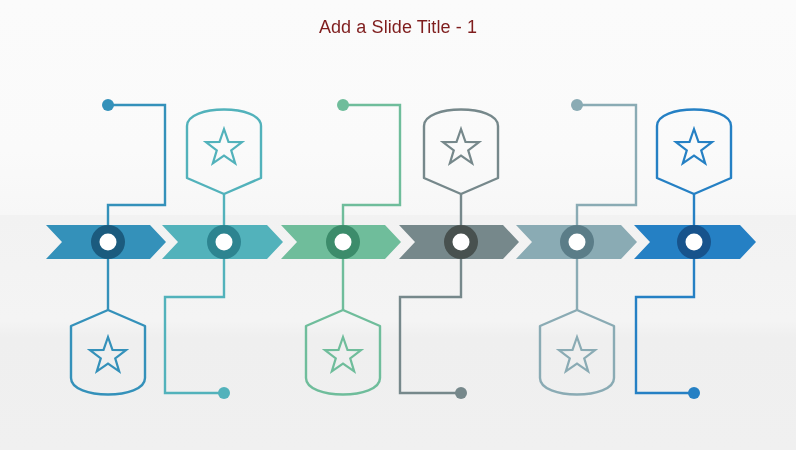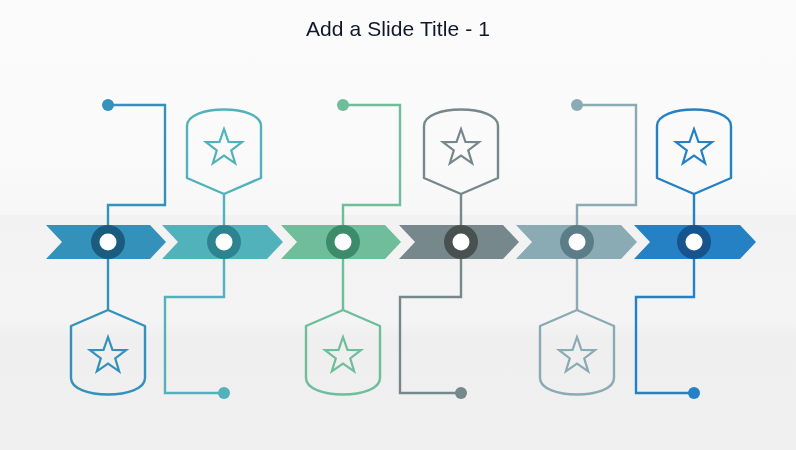--- a/index.html
+++ b/index.html
@@ -27,22 +27,22 @@
     position: absolute;
     left: 0; top: 0;
     width: 796px; height: 216px;
     background: linear-gradient(180deg, #fbfbfb 0%, #fafafa 70%, #f7f7f7 100%);
   }
   #title {
     position: absolute;
     left: 0; top: 17px;
     width: 796px;
     text-align: center;
-    font-size: 21px;
-    color: #0f172a;
+    font-size: 18px;
+    color: #7f1d1d;
     font-family: "Liberation Sans", sans-serif;
     font-weight: 400;
     letter-spacing: 0.1px;
   }
   #diagram {
     position: absolute;
     left: 0; top: 0;
     width: 796px; height: 450px;
   }
 </style>

